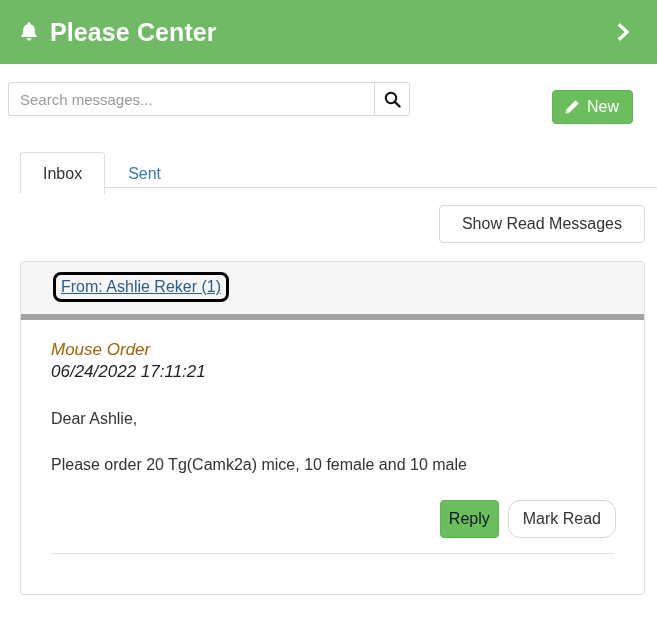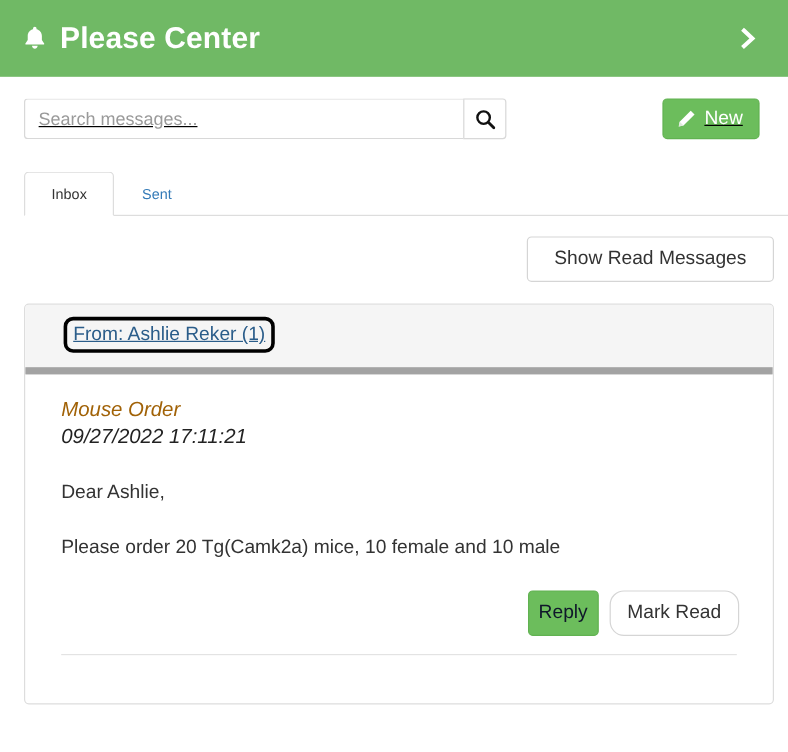--- a/index.html
+++ b/index.html
@@ -44,24 +44,23 @@
     height: 26px;
     display: flex;
     align-items: center;
     justify-content: center;
     margin-right: 4px;
     cursor: pointer;
   }
 
   
   .toolbar {
-    padding: 18px 12px 0 20px;
+    padding: 18px 12px 0 8px;
     display: flex;
     align-items: flex-start;
-    text-decoration: underline;
   }
   .search-group {
     display: flex;
     width: 402px;
     height: 34px;
   }
   .search-input {
     flex: 1 1 auto;
     height: 34px;
     border: 1px solid #d8d8d8;
@@ -95,37 +94,38 @@
     border-radius: 4px;
     color: #ffffff;
     font-size: 16px;
     font-family: "Liberation Sans", sans-serif;
     display: flex;
     align-items: center;
     gap: 7px;
     padding: 0 13px 0 11px;
     cursor: pointer;
     margin-right: 12px;
+    margin-top: 8px;
   }
 
   
   .tabs {
     margin: 20px 0 0 20px;
     display: flex;
     align-items: flex-end;
     border-bottom: 1px solid #dddddd;
     height: 44px;
   }
   .tab {
     padding: 11px 22px 10px 22px;
-    font-size: 12px;
+    font-size: 16px;
     line-height: 1.2;
     cursor: pointer;
     position: relative;
-    top: 1px;
+    top: 7px;
   }
   .tab.active {
     color: #333333;
     background: #ffffff;
     border: 1px solid #dddddd;
     border-bottom: 1px solid #ffffff;
     border-radius: 4px 4px 0 0;
   }
   .tab.inactive {
     color: #337ab7;
@@ -280,21 +280,21 @@
 <div class="read-row">
   <button class="show-read-btn">Show Read Messages</button>
 </div>
 
 <div class="message-card">
   <div class="card-header">
     <a class="sender-link" href="#">From: Ashlie Reker (1)</a>
   </div>
   <div class="card-body">
     <div class="msg-subject">Mouse Order</div>
-    <div class="msg-date">09/27/2022 17:11:21</div>
+    <div class="msg-date">06/24/2022 17:11:21</div>
     <p class="msg-text">Dear Ashlie,</p>
     <p class="msg-text">Please order 20 Tg(Camk2a) mice, 10 female and 10 male</p>
     <div class="msg-actions">
       <button class="reply-btn">Reply</button>
       <button class="mark-read-btn">Mark Read</button>
     </div>
     <hr class="msg-divider">
     <div class="card-filler"></div>
   </div>
 </div>

